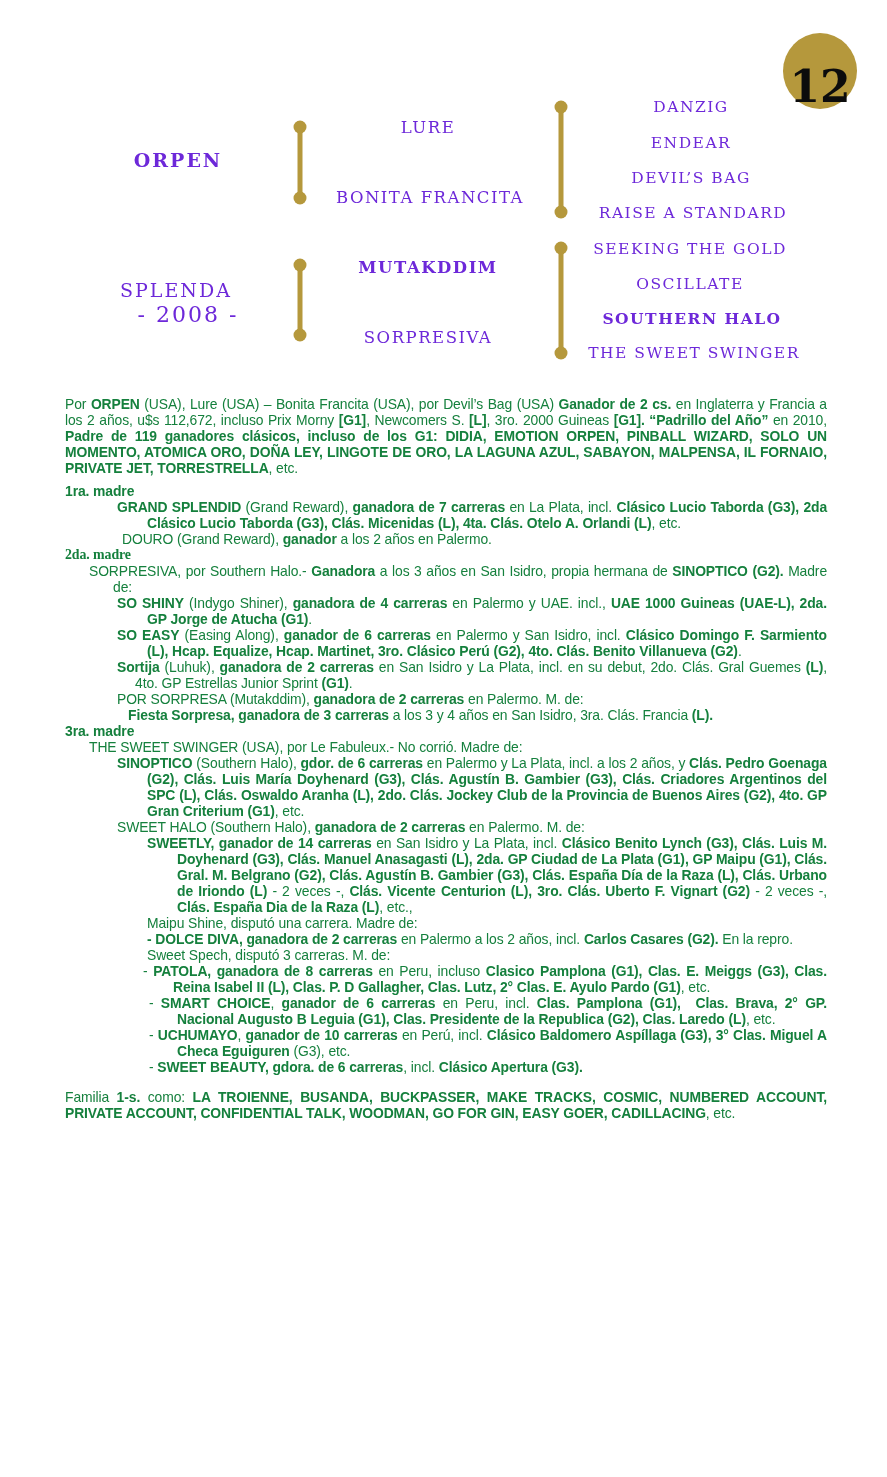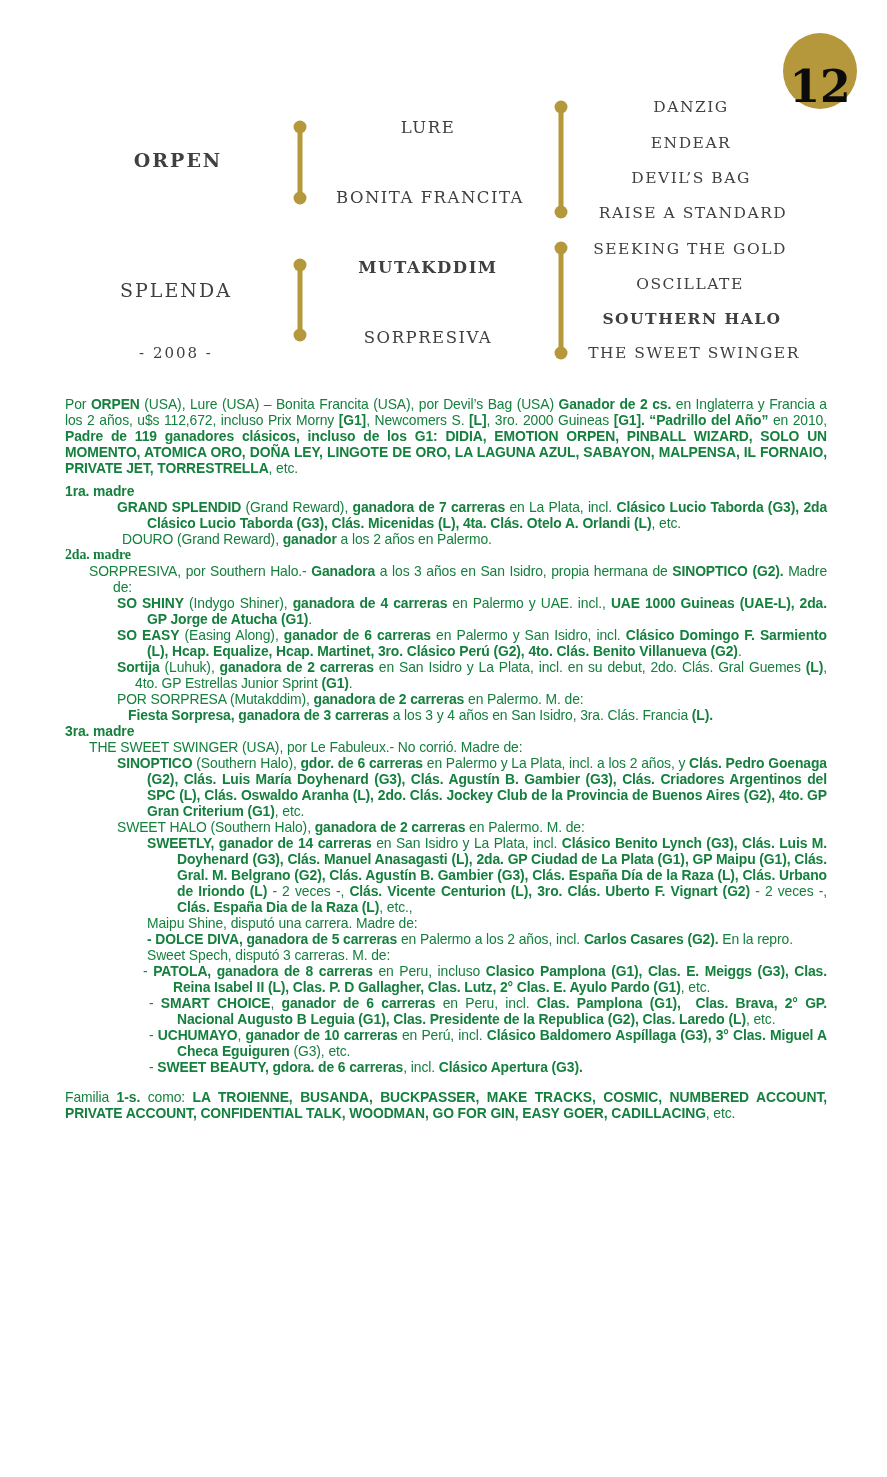--- a/index.html
+++ b/index.html
@@ -18,21 +18,21 @@
   }
   .badge span {
     font-family:"DejaVu Serif", serif; font-weight:bold; font-size:44px;
     color:#0c0c0c; line-height:1;
   }
   
   .chart { position:absolute; left:0; top:0; width:887px; height:382px; }
   .cname {
     position:absolute; transform:translate(-50%,-50%);
     font-family:"DejaVu Serif", serif; font-size:16.5px; letter-spacing:1.5px;
-    white-space:nowrap; color:#404040;
+    white-space:nowrap; color:#6d28d9;
   }
   .cname.gp { font-size:15.5px; }
   .cname.subject { font-size:19px; letter-spacing:2px; }
   .cname.b { font-weight:bold; }
   .vline {
     position:absolute; width:5px; background:var(--gold);
     transform:translateX(-50%); border-radius:3px;
   }
   .dot {
     position:absolute; width:13px; height:13px; border-radius:50%;
@@ -52,21 +52,21 @@
 <div class="page">
 
   <div class="badge">
     <span>12</span>
   </div>
 
   <div class="chart">
 
     <div class="cname subject b" style="left:178px; top:160px;">ORPEN</div>
     <div class="cname subject" style="left:176px; top:290px;">SPLENDA</div>
-    <div class="cname subject" style="left:176px; top:314px; font-size:15px;margin-top:39px;">- 2008 -</div>
+    <div class="cname subject" style="left:188px; top:314px; font-size:22px;">- 2008 -</div>
 
     <div class="cname" style="left:428px; top:127px;">LURE</div>
     <div class="cname" style="left:430px; top:197px;">BONITA FRANCITA</div>
     <div class="cname b" style="left:428px; top:267px;">MUTAKDDIM</div>
     <div class="cname" style="left:428px; top:337px;">SORPRESIVA</div>
 
     <div class="vline" style="left:300px; top:127px; height:71px;"></div>
     <div class="dot" style="left:300px; top:127px;"></div>
     <div class="dot" style="left:300px; top:198px;"></div>
 
@@ -103,21 +103,21 @@
       <div class="tline" style="padding-left: 82px; text-indent: -30px;"><b>SO EASY</b> (Easing Along), <b>ganador de 6 carreras</b> en Palermo y San Isidro, incl. <b>Clásico Domingo F. Sarmiento (L), Hcap. Equalize, Hcap. Martinet, 3ro. Clásico Perú (G2), 4to. Clás. Benito Villanueva (G2)</b>.</div>
       <div class="tline" style="padding-left: 70px; text-indent: -18px;"><b>Sortija</b> (Luhuk), <b>ganadora de 2 carreras</b> en San Isidro y La Plata, incl. en su debut, 2do. Clás. Gral Guemes <b>(L)</b>, 4to. GP Estrellas Junior Sprint <b>(G1)</b>.</div>
       <div class="tline" style="padding-left: 82px; text-indent: -30px;">POR SORPRESA (Mutakddim), <b>ganadora de 2 carreras</b> en Palermo. M. de:</div>
       <div class="tline" style="padding-left: 88px; text-indent: -25px;"><b>Fiesta Sorpresa, ganadora de 3 carreras</b> a los 3 y 4 años en San Isidro, 3ra. Clás. Francia <b>(L).</b></div>
       <div class="tline" style="padding-left: 0px; text-indent: 0px;"><b>3ra. madre</b></div>
       <div class="tline" style="padding-left: 48px; text-indent: -24px;">THE SWEET SWINGER (USA), por Le Fabuleux.- No corrió. Madre de:</div>
       <div class="tline" style="padding-left: 82px; text-indent: -30px;"><b>SINOPTICO</b> (Southern Halo), <b>gdor. de 6 carreras</b> en Palermo y La Plata, incl. a los 2 años, y <b>Clás. Pedro Goenaga (G2), Clás. Luis María Doyhenard (G3), Clás. Agustín B. Gambier (G3), Clás. Criadores Argentinos del SPC (L), Clás. Oswaldo Aranha (L), 2do. Clás. Jockey Club de la Provincia de Buenos Aires (G2), 4to. GP Gran Criterium (G1)</b>, etc.</div>
       <div class="tline" style="padding-left: 82px; text-indent: -30px;">SWEET HALO (Southern Halo), <b>ganadora de 2 carreras</b> en Palermo. M. de:</div>
       <div class="tline" style="padding-left: 112px; text-indent: -30px;"><b>SWEETLY, ganador de 14 carreras</b> en San Isidro y La Plata, incl. <b>Clásico Benito Lynch (G3), Clás. Luis M. Doyhenard (G3), Clás. Manuel Anasagasti (L), 2da. GP Ciudad de La Plata (G1), GP Maipu (G1), Clás. Gral. M. Belgrano (G2), Clás. Agustín B. Gambier (G3), Clás. España Día de la Raza (L), Clás. Urbano de Iriondo (L)</b> - 2 veces -, <b>Clás. Vicente Centurion (L), 3ro. Clás. Uberto F. Vignart (G2)</b> - 2 veces -, <b>Clás. España Dia de la Raza (L)</b>, etc.,</div>
       <div class="tline" style="padding-left: 112px; text-indent: -30px;">Maipu Shine, disputó una carrera. Madre de:</div>
-      <div class="tline" style="padding-left: 112px; text-indent: -30px;"><b>- DOLCE DIVA, ganadora de 5 carreras</b> en Palermo a los 2 años, incl. <b>Carlos Casares (G2).</b> En la repro.</div>
+      <div class="tline" style="padding-left: 112px; text-indent: -30px;"><b>- DOLCE DIVA, ganadora de 2 carreras</b> en Palermo a los 2 años, incl. <b>Carlos Casares (G2).</b> En la repro.</div>
       <div class="tline" style="padding-left: 112px; text-indent: -30px;">Sweet Spech, disputó 3 carreras. M. de:</div>
       <div class="tline" style="padding-left: 108px; text-indent: -30px;">- <b>PATOLA, ganadora de 8 carreras</b> en Peru, incluso <b>Clasico Pamplona (G1), Clas. E. Meiggs (G3), Clas. Reina Isabel II (L), Clas. P. D Gallagher, Clas. Lutz, 2° Clas. E. Ayulo Pardo (G1)</b>, etc.</div>
       <div class="tline" style="padding-left: 112px; text-indent: -28px;">- <b>SMART CHOICE</b>, <b>ganador de 6 carreras</b> en Peru, incl. <b>Clas. Pamplona (G1),&nbsp; Clas. Brava, 2° GP. Nacional Augusto B Leguia (G1), Clas. Presidente de la Republica (G2), Clas. Laredo (L)</b>, etc.</div>
       <div class="tline" style="padding-left: 112px; text-indent: -28px;">- <b>UCHUMAYO</b>, <b>ganador de 10 carreras</b> en Perú, incl. <b>Clásico Baldomero Aspíllaga (G3), 3° Clas. Miguel A Checa Eguiguren</b> (G3), etc.</div>
       <div class="tline" style="padding-left: 112px; text-indent: -28px;">- <b>SWEET BEAUTY, gdora. de 6 carreras</b>, incl. <b>Clásico Apertura (G3).</b></div>
       <div class="tline" style="padding-left: 0px; text-indent: 0px; margin-top: 14px;">Familia <b>1-s.</b> como: <b>LA TROIENNE, BUSANDA, BUCKPASSER, MAKE TRACKS, COSMIC, NUMBERED ACCOUNT, PRIVATE ACCOUNT, CONFIDENTIAL TALK, WOODMAN, GO FOR GIN, EASY GOER, CADILLACING</b>, etc.</div>
     </div>
 
 </div>
 

